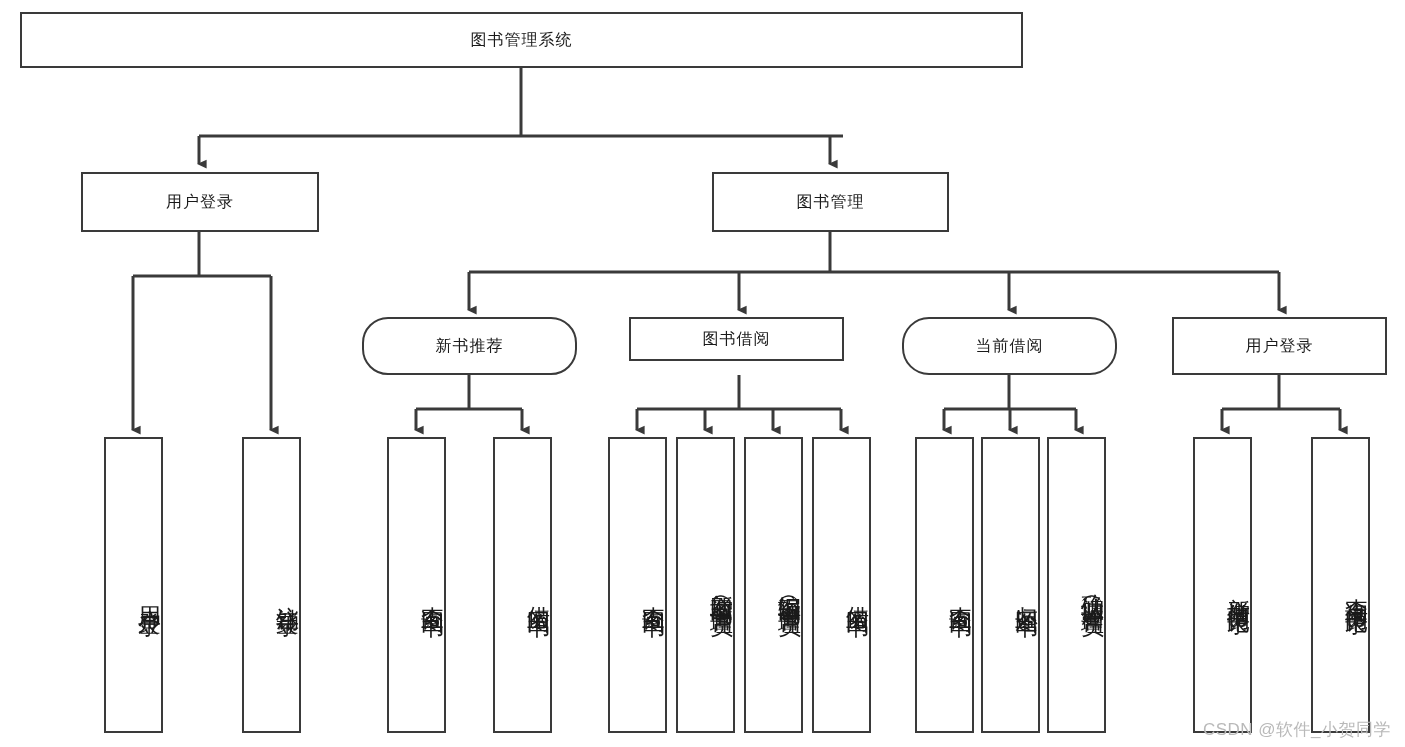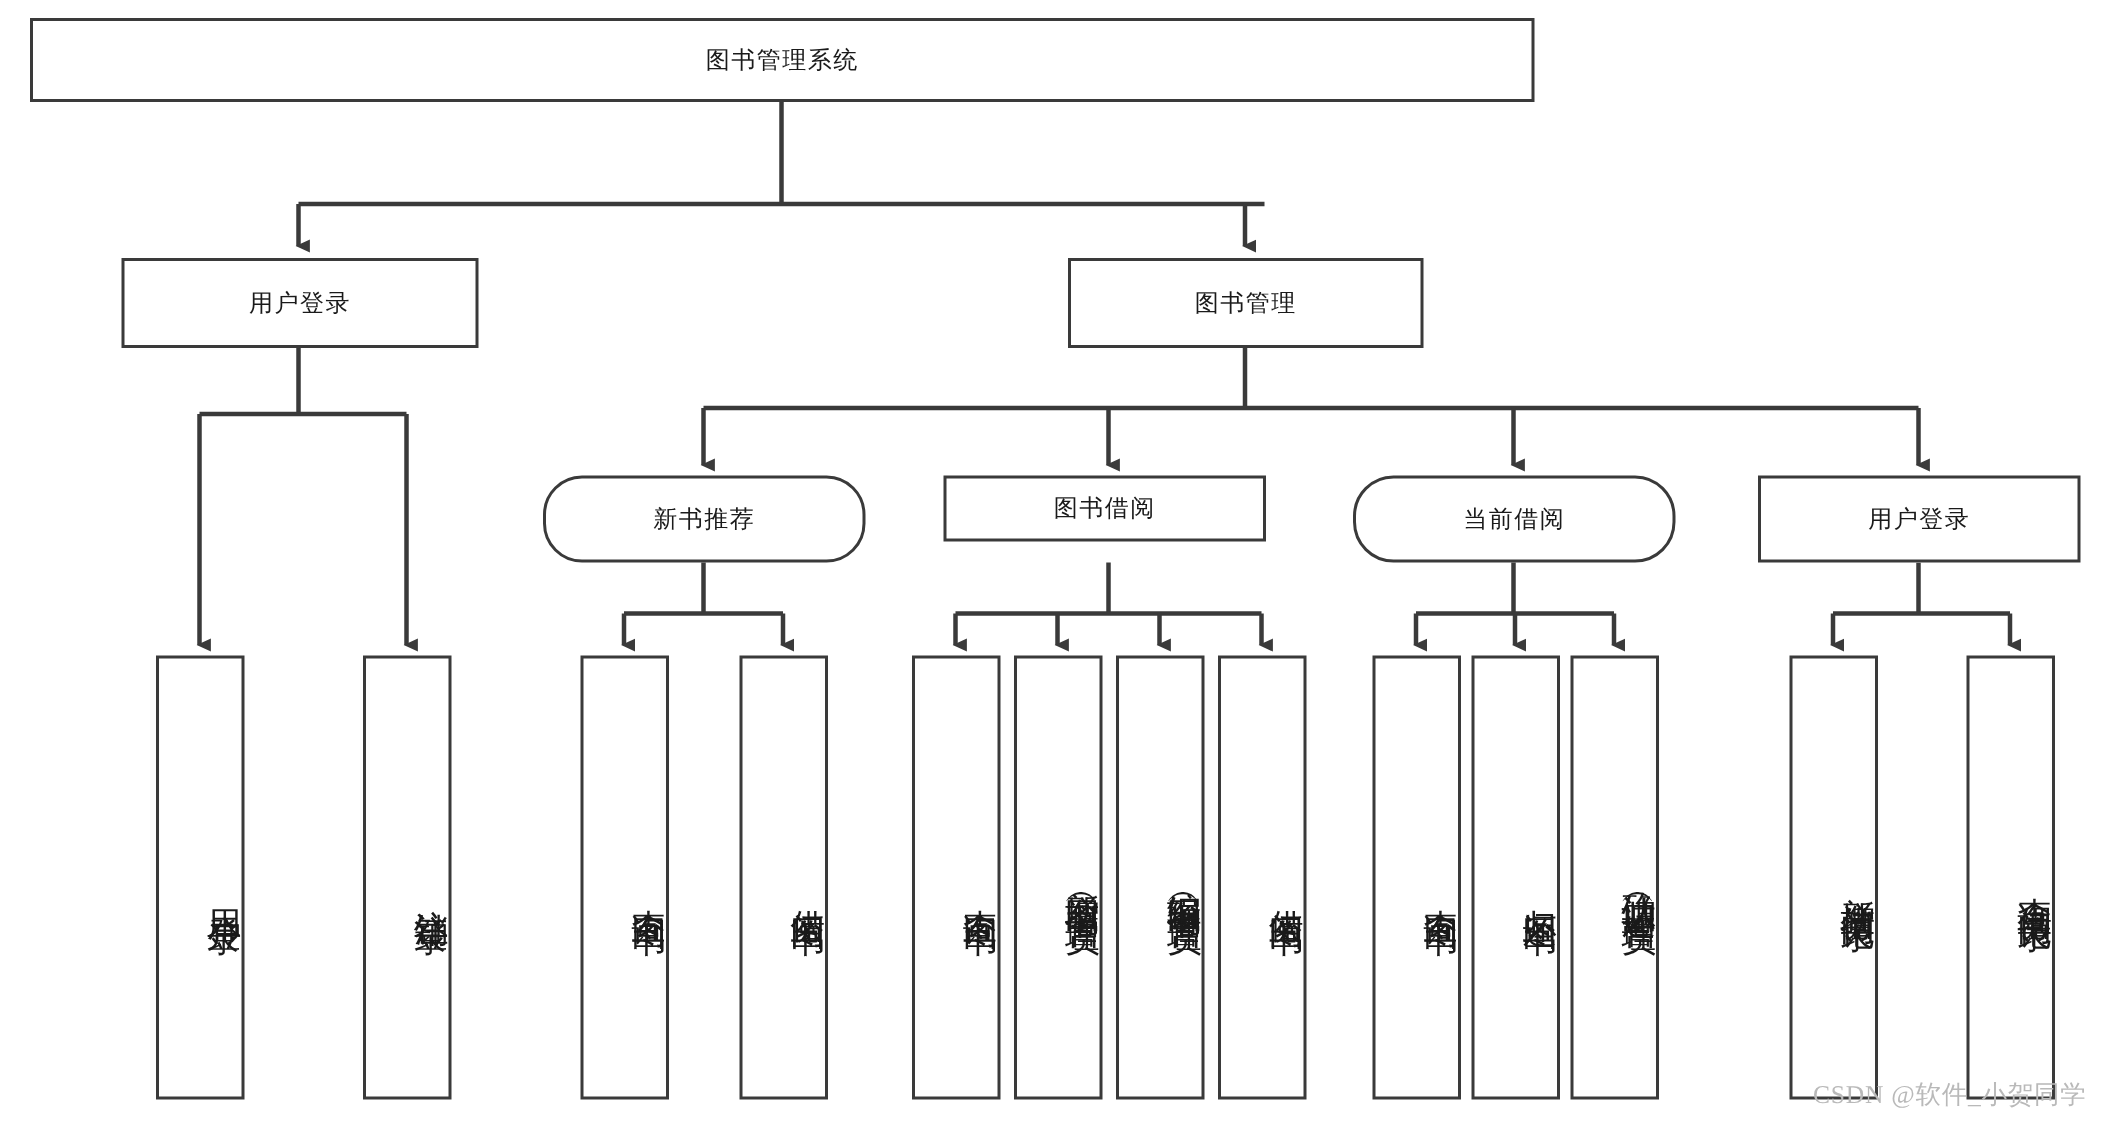--- a/index.html
+++ b/index.html
@@ -53,21 +53,20 @@
     padding-top: 8px;
   }
   .watermark {
     position: absolute;
     right: 14px;
     bottom: 6px;
     font-size: 17px;
     color: #b9b9b9;
     white-space: nowrap;
     letter-spacing: 0.5px;
-    font-family: Liberation Serif, serif;
   }
 </style>
 </head>
 <body>
 
 <div id="diagram-root">
 
   <svg class="edges" viewBox="0 0 1405 747" xmlns="http://www.w3.org/2000/svg">
     <defs>
       <marker id="arrow" markerWidth="10" markerHeight="10" refX="4.6" refY="7.6" orient="auto" markerUnits="userSpaceOnUse">

